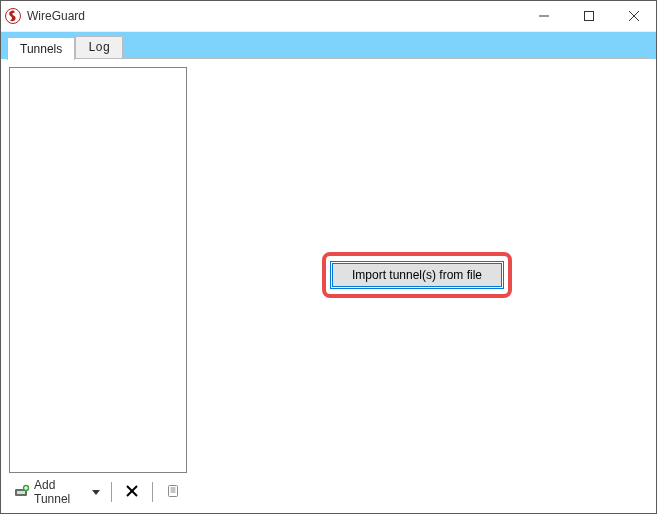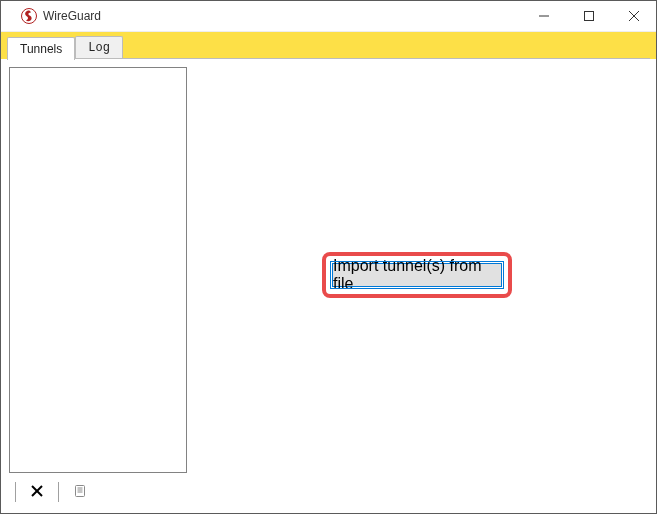--- a/index.html
+++ b/index.html
@@ -18,21 +18,21 @@
     display: flex;
     flex-direction: column;
     background: #ffffff;
     position: relative;
   }
   .titlebar {
     height: 30px;
     background: #ffffff;
     display: flex;
     align-items: center;
-    padding-left: 20px;
+    padding-left: 4px;
     border-bottom: 1px solid #eee;
   }
   .titlebar .app-icon {
     width: 16px;
     height: 16px;
     margin-right: 6px;
     flex-shrink: 0;
   }
   .titlebar .title-text {
     flex: 0 0 auto;
@@ -57,21 +57,21 @@
     height: 25px;
     background: #f0f0f0;
     border-bottom: 1px solid #e5e5e5;
   }
 
   .tabstrip {
     position: relative;
     display: flex;
     align-items: flex-end;
     padding: 4px 6px 0 6px;
-    background: #fde047;
+    background: #7dd3fc;
   }
   .tab {
     padding: 4px 12px 4px 12px;
     font-size: 12px;
     color: #222;
     border: 1px solid transparent;
     border-bottom: none;
     margin-right: 0;
     cursor: default;
   }
@@ -173,21 +173,21 @@
     align-items: center;
     justify-content: center;
   }
   .import-btn {
     width: 100%;
     height: 24px;
     background: #e1e1e1;
     border: 1px solid #0078d7;
     outline: 1px solid #0078d7;
     outline-offset: 1px;
-    font-size: 16px;
+    font-size: 12px;
     color: #000;
     display: flex;
     align-items: center;
     justify-content: center;
     cursor: default;
     box-sizing: border-box;
   }
 </style>
 </head>
 <body>
@@ -228,20 +228,37 @@
       <div class="tab active">Tunnels</div>
       <div class="tab inactive">Log</div>
     </div>
   </div>
   <div class="tab-content-border"></div>
 
   <div class="content">
     <div class="left-pane">
       <div class="tunnel-list"></div>
       <div class="toolbar">
+        <div class="tool-group add-tunnel-btn">
+          <span>
+            <svg width="16" height="14" viewBox="0 0 16 14">
+              <rect x="1" y="5" width="12" height="7" rx="1" fill="#6a6a6a"></rect>
+              <rect x="3" y="7" width="8" height="3" fill="#c9e8c9"></rect>
+              <circle cx="12" cy="4" r="3.2" fill="#3aa33a"></circle>
+              <line x1="12" y1="2" x2="12" y2="6" stroke="#fff" stroke-width="1.2"></line>
+              <line x1="10" y1="4" x2="14" y2="4" stroke="#fff" stroke-width="1.2"></line>
+            </svg>
+          </span>
+          <span>Add Tunnel</span>
+          <span class="caret">
+            <svg width="8" height="6" viewBox="0 0 8 6">
+                <path d="M0 0 L4 5 L8 0 Z" fill="#333"></path>
+              </svg>
+          </span>
+        </div>
         <div class="tool-sep"></div>
         <div class="tool-group delete-btn">
           <span>
             <svg width="12" height="12" viewBox="0 0 12 12">
                 <line x1="1" y1="1" x2="11" y2="11" stroke="#000" stroke-width="2"></line>
                 <line x1="11" y1="1" x2="1" y2="11" stroke="#000" stroke-width="2"></line>
               </svg>
           </span>
         </div>
         <div class="tool-sep"></div>

